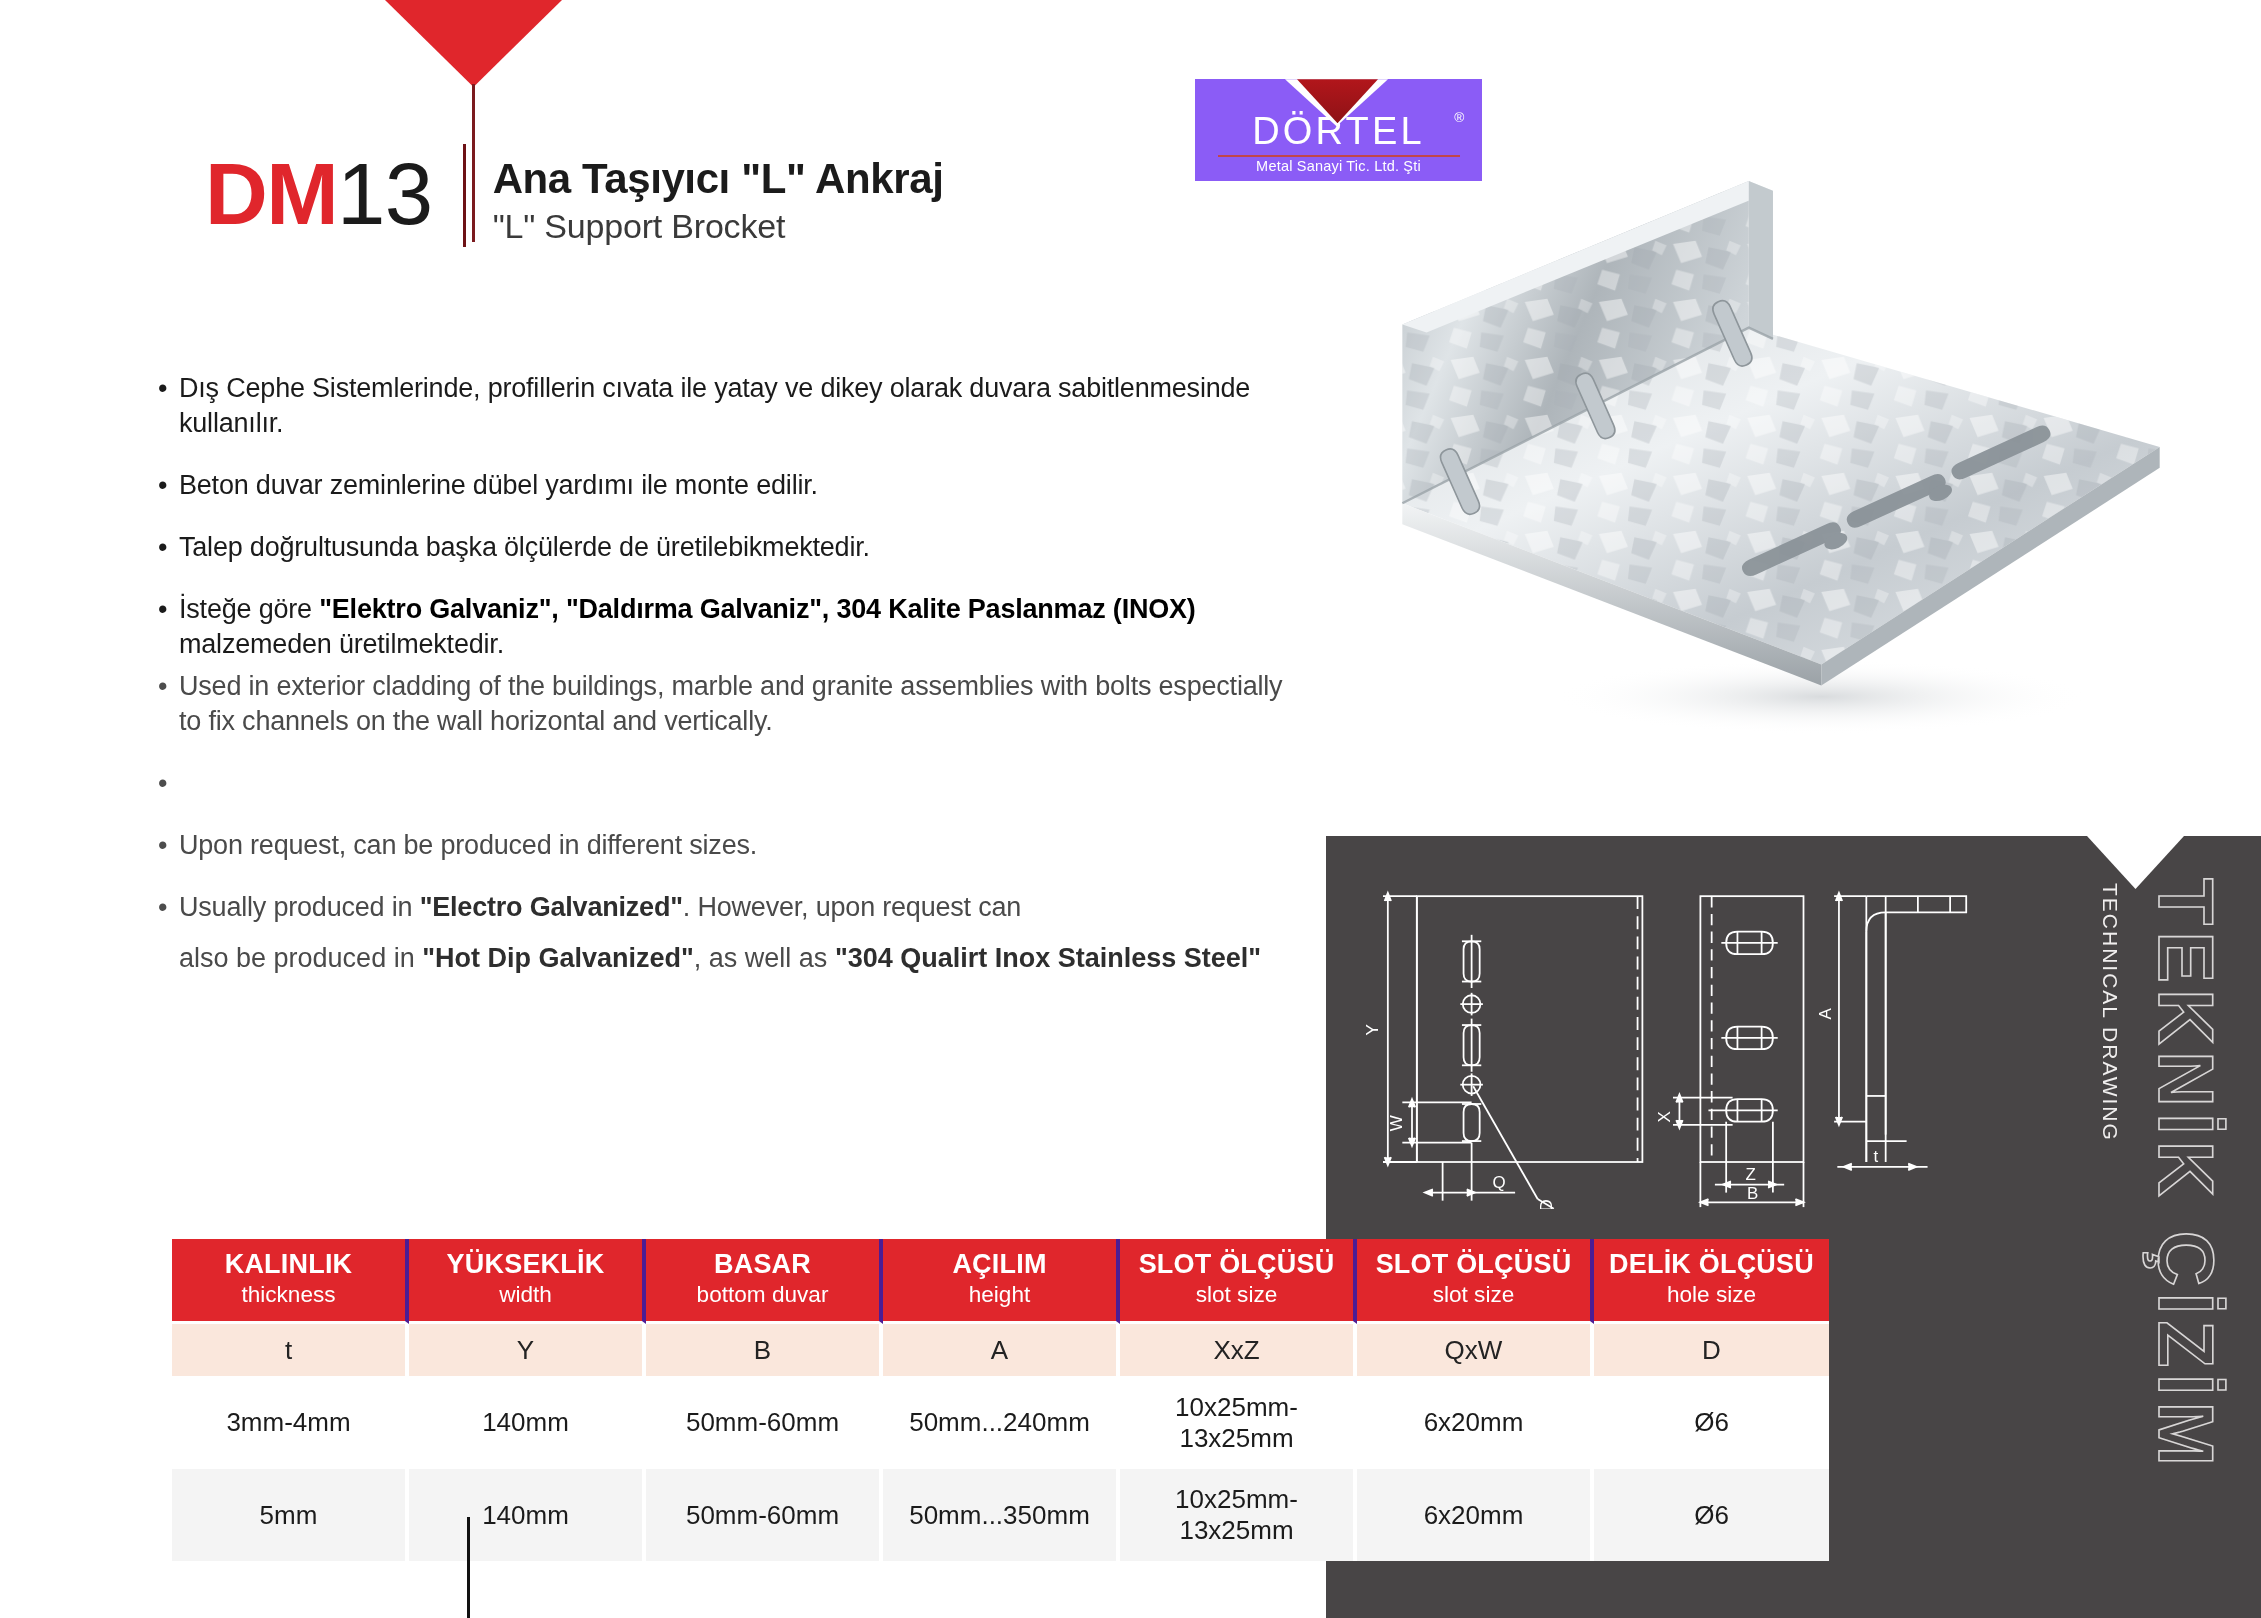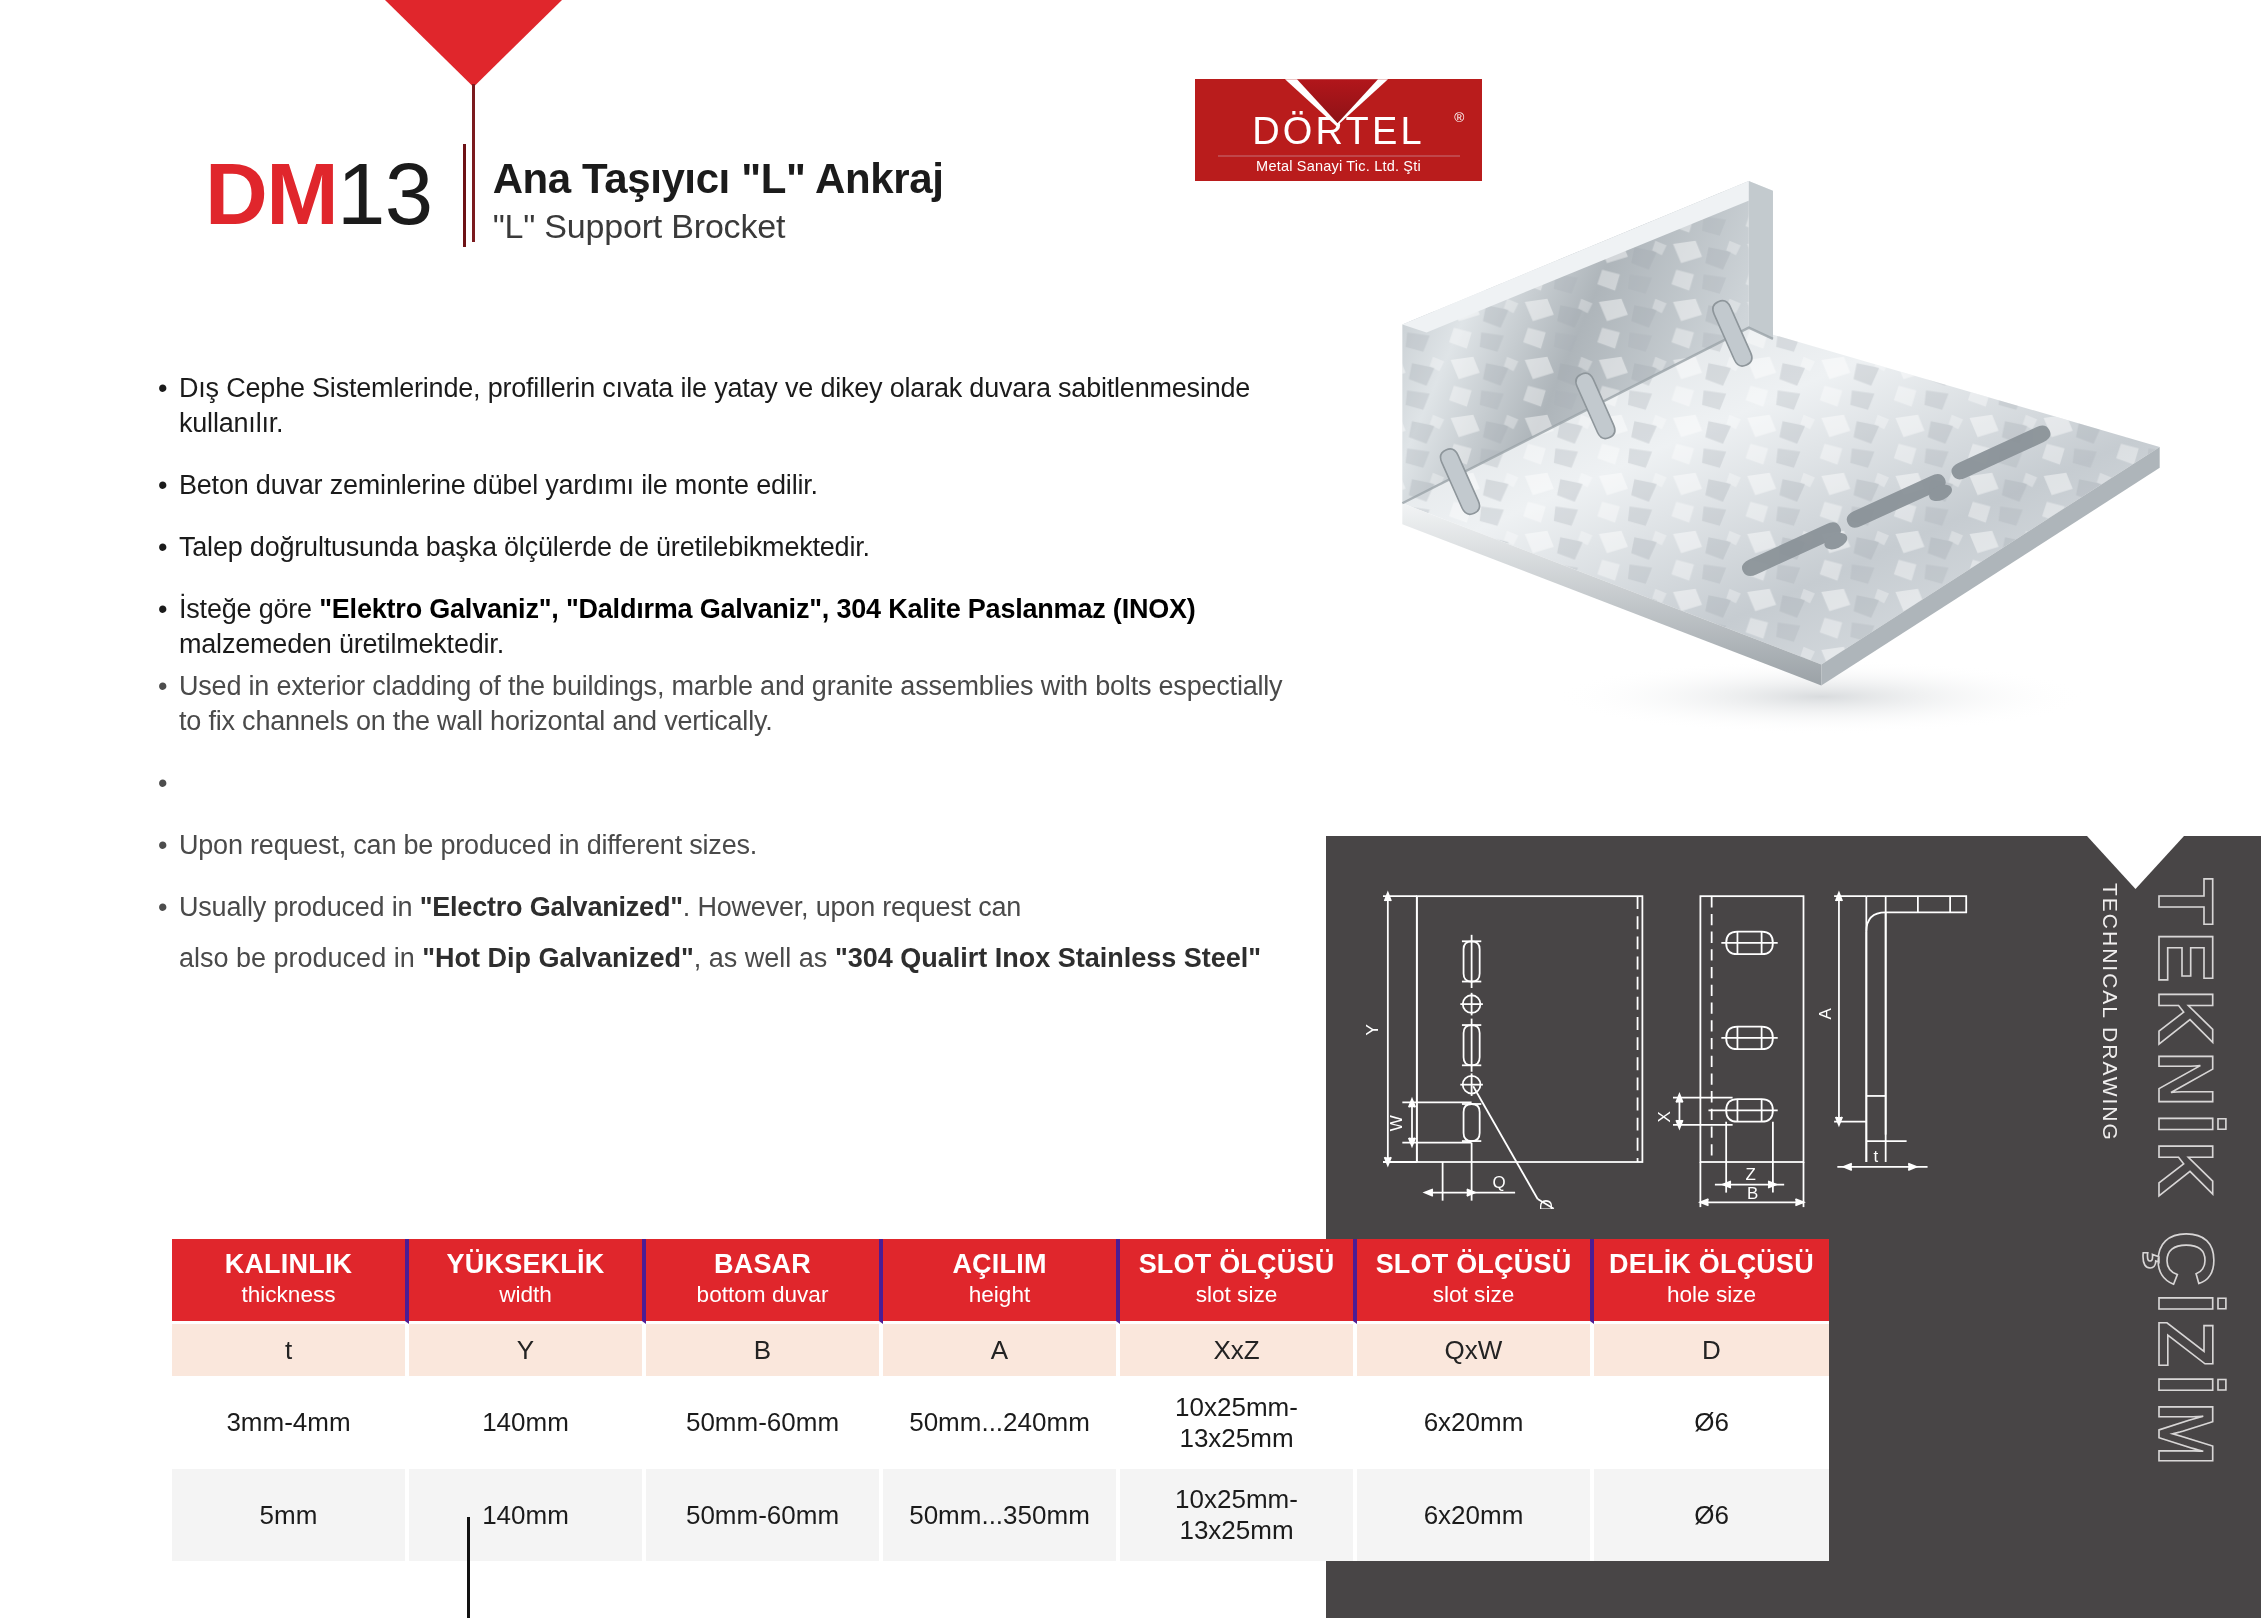--- a/index.html
+++ b/index.html
@@ -36,21 +36,21 @@
     align-self: flex-start; margin-top: -6.4px;
   }
   .titles { padding-top: 4.8px; }
   .title-tr { font-size: 42px; font-weight: 600; color: #1b1b1b; letter-spacing: -0.4px; line-height: 1.12; }
   .title-en { font-size: 34px; font-weight: 300; color: #3a3a3a; letter-spacing: -0.2px; margin-top: 4.8px; }
 
   
   .logo-wrap { position: absolute; left: 1195px; top: 72px; width: 298px; height: 109px; }
   .logo-box {
     position: absolute; left: 0; top: 7.3px; width: 287px; height: 102px;
-    background: #b91c1c; overflow: hidden;
+    background: #8b5cf6; overflow: hidden;
   }
   .logo-tri {
     position: absolute; left: 102px; top: 0px; width: 81px; height: 44px;
     background: linear-gradient(180deg,#B2161B 0%, #8E1216 100%);
     clip-path: polygon(0 0, 100% 0, 50% 100%);
     z-index: 3;
   }
   .logo-tri-notch {
     position: absolute; left: 90px; top: 0px; width: 103px; height: 47px;
     background: #ffffff;

